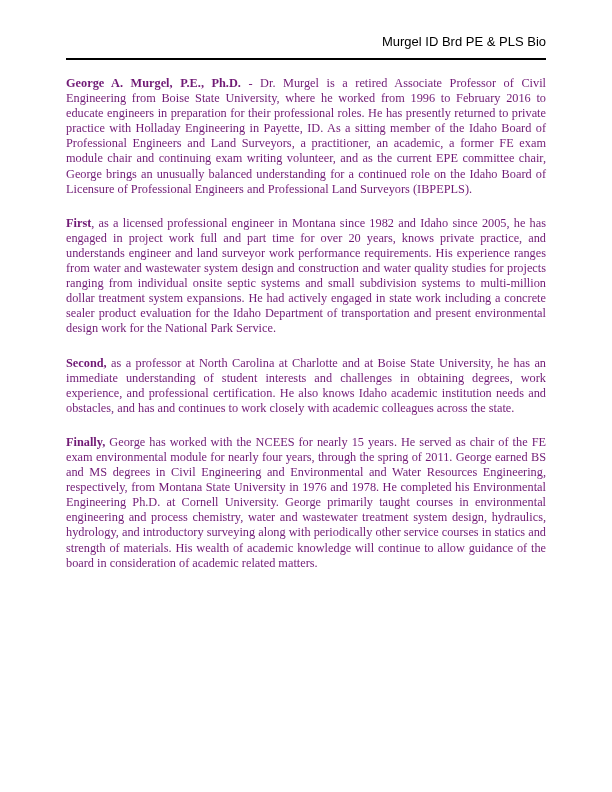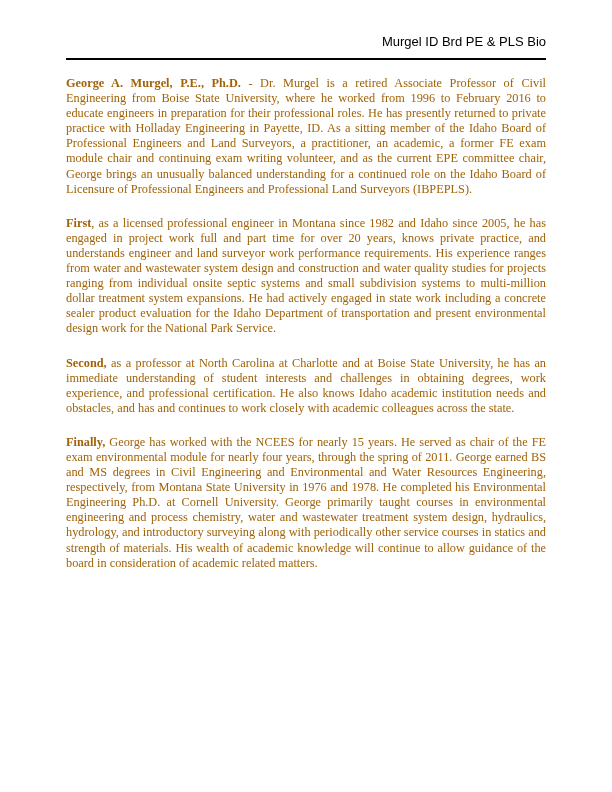--- a/index.html
+++ b/index.html
@@ -36,21 +36,21 @@
   }
   .content {
     position: absolute;
     top: 76px;
     left: 66px;
     width: 480px;
     font-family: "Liberation Serif", serif;
     font-size: 12.3px;
     line-height: 15.1px;
     text-align: justify;
-    color: #a16207;
+    color: #701a75;
   }
   .content p {
     margin: 0 0 19px 0;
   }
   .lead-bold {
     font-weight: bold;
   }
   .lead-bi {
     font-weight: bold;
   }

